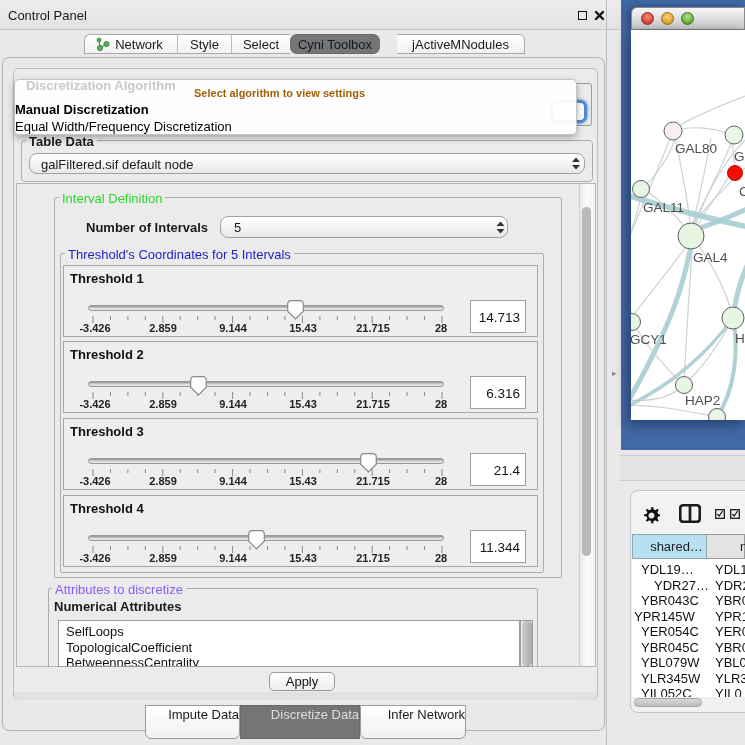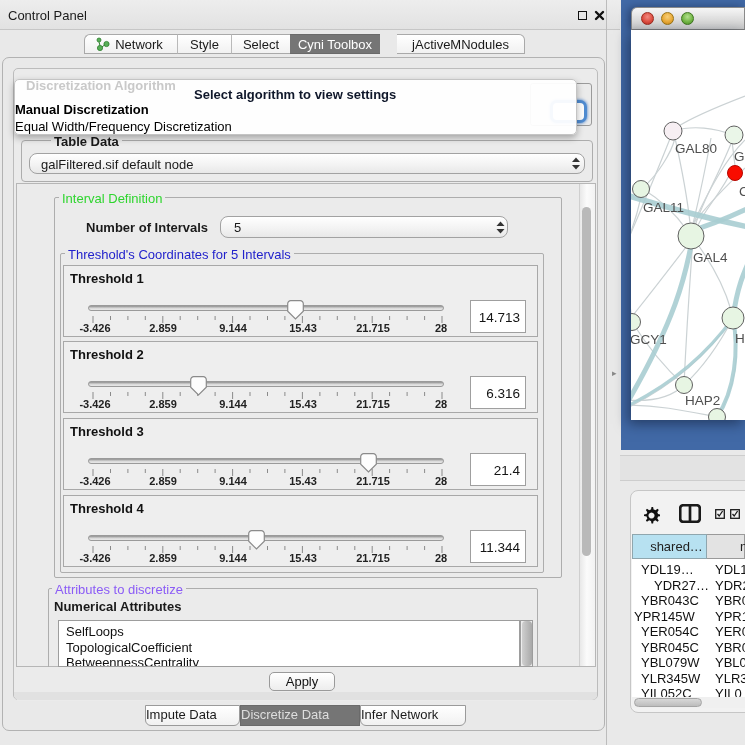--- a/index.html
+++ b/index.html
@@ -10,21 +10,21 @@
 .b { font-weight:bold; }
 .groupbox { position:absolute; border:1px solid #adadad; border-radius:4px; }
 .grouplabel { position:absolute; font-size:13px; background:#ebebeb; padding:0 3px; }
 .thbox { position:absolute; left:63px; width:475px; border:1px solid #a8a8a8; background:#eeeeee; }
 .thtitle { position:absolute; left:7px; font-size:13px; font-weight:bold; color:#111; }
 .track { position:absolute; left:88px; width:356px; height:6px; border-radius:3px; background:linear-gradient(#8f8f8f,#d9d9d9 55%,#e8e8e8); border:1px solid #9a9a9a; }
 .valfield { position:absolute; left:470px; width:56px; height:33px; border:1px solid #9f9f9f; background:#ffffff; font-size:13.5px; color:#141414; text-align:right; padding:9px 5px 0 0; }
 .labelrow { position:absolute; font-size:11px; font-weight:bold; color:#222; }
 .combo { position:absolute; border:1px solid #a2a2a2; border-radius:8px; background:linear-gradient(#ffffff,#f2f2f2 60%,#e8e8e8); }
 .tab { position:absolute; top:34px; height:20px; background:linear-gradient(#ffffff,#f1f1f1); border-top:1px solid #a9a9a9; border-bottom:1px solid #a9a9a9; font-size:13px; color:#1a1a1a; text-align:center; line-height:19px; }
-.btab { position:absolute; top:705px; height:21px; background:linear-gradient(#ffffff,#f1f1f1); border:1px solid #9a9a9a; font-size:13px; color:#1a1a1a; text-align:left; line-height:18px; }
+.btab { position:absolute; top:705px; height:34px; background:linear-gradient(#ffffff,#f1f1f1); border:1px solid #9a9a9a; font-size:13px; color:#1a1a1a; text-align:right; line-height:18px; }
 </style>
 </head>
 <body>
 
 <div class="abs" style="left:0;top:0;width:620px;height:30px;background:linear-gradient(#ededed,#e2e2e2);border-bottom:1px solid #c6c6c6;"></div>
 <div class="abs t13" style="left:8px;top:8px;">Control Panel</div>
 
 <div class="abs" style="left:578px;top:11px;width:9px;height:9px;border:1.6px solid #111;"></div>
 <svg class="abs" style="left:594px;top:10px;" width="11" height="11" viewBox="0 0 11 11">
     <path d="M2 2 L9 9 M9 2 L2 9" stroke="#111" stroke-width="2.4" stroke-linecap="round"></path>
@@ -32,29 +32,29 @@
 
 <div class="tab" style="left:84px;width:93px;border-left:1px solid #a9a9a9;border-radius:6px 0 0 0;padding-left:16px;">Network</div>
 <svg class="abs" style="left:96px;top:37px;" width="14" height="14" viewBox="0 0 14 14">
     <circle cx="3" cy="3" r="2" fill="#58b058" stroke="#2e7d2e" stroke-width="0.8"></circle>
     <circle cx="4" cy="11" r="2.6" fill="#58b058" stroke="#2e7d2e" stroke-width="0.8"></circle>
     <circle cx="10.5" cy="7" r="2.6" fill="#58b058" stroke="#2e7d2e" stroke-width="0.8"></circle>
     <path d="M3 5 L4 8.5 M6 10 L8.5 8" stroke="#2e7d2e" stroke-width="1"></path>
   </svg>
 <div class="tab" style="left:177px;width:54px;border-left:1px solid #b9b9b9;">Style</div>
 <div class="tab" style="left:231px;width:59px;border-left:1px solid #b9b9b9;">Select</div>
-<div class="tab" style="left:290px;width:90px;background:#757575;color:#ffffff;border-color:#6a6a6a;">Cyni Toolbox</div>
+<div class="tab" style="left:290px;width:90px;background:#757575;color:#0f172a;border-color:#6a6a6a;border-radius:7px;">Cyni Toolbox</div>
 <div class="tab" style="left:397px;width:128px;border-right:1px solid #a9a9a9;border-radius:0 6px 0 0;">jActiveMNodules</div>
 
 <div class="abs" style="left:2px;top:57px;width:603px;height:674px;border:1px solid #b2b2b2;border-radius:7px;background:#e9e9e9;"></div>
 
 <div class="abs" style="left:13px;top:68px;width:585px;height:632px;border:1px solid #bcbcbc;border-radius:5px;background:#ebebeb;"></div>
 
 <div class="groupbox" style="left:21px;top:140px;width:572px;height:42px;"></div>
-<div class="grouplabel b" style="left:26px;top:134px;color:#1a1a1a;margin-left:25px;">Table Data</div>
+<div class="grouplabel b" style="left:26px;top:134px;color:#1a1a1a;">Table Data</div>
 
 <div class="abs" style="left:530px;top:83px;width:62px;height:43px;border:1px solid #9a9a9a;border-radius:3px;"></div>
 
 <div class="abs" style="left:550px;top:100px;width:37px;height:23px;border-radius:7px;background:#fdfdfd;border:3px solid #4f8bd0;box-shadow:0 0 2.5px 1px rgba(95,145,210,0.7);"></div>
 
 <div class="combo" style="left:29px;top:153px;width:556px;height:21px;"></div>
 <div class="abs t13" style="left:41px;top:157px;">galFiltered.sif default node</div>
 <svg class="abs" style="left:571px;top:157px;" width="10" height="13" viewBox="0 0 10 13">
     <path d="M5 0.5 L9 5 L1 5 Z" fill="#333"></path>
     <path d="M5 12.5 L9 8 L1 8 Z" fill="#333"></path>
@@ -239,21 +239,21 @@
 <div class="abs" style="left:269px;top:672px;width:66px;height:19px;border:1px solid #9a9a9a;border-radius:5px;background:linear-gradient(#ffffff,#ededed);text-align:center;font-size:13px;line-height:17px;color:#111;">Apply</div>
 
 <div class="btab" style="left:145px;width:95px;border-radius:0 0 6px 6px;">Impute Data</div>
 <div class="btab" style="left:240px;width:120px;background:#757575;color:#dedede;border-color:#6a6a6a;">Discretize Data</div>
 <div class="btab" style="left:360px;width:106px;border-radius:0 0 6px 6px;">Infer Network</div>
 
 <div class="abs" style="left:612px;top:368px;font-size:9px;color:#888;">▸</div>
 
 <div class="abs" style="left:14px;top:79px;width:563px;height:56px;background:rgba(255,255,255,0.95);border:1px solid #c4c4c4;border-radius:5px;box-shadow:0 3px 7px rgba(0,0,0,0.3);"></div>
 <div class="abs b" style="left:26px;top:78px;font-size:13px;color:#c9c9c9;">Discretization Algorithm</div>
-<div class="abs b" style="left:194px;top:87px;font-size:13px;color:#0f172a;">Select algorithm to view settings</div>
+<div class="abs b" style="left:194px;top:87px;font-size:11px;color:#a16207;">Select algorithm to view settings</div>
 <div class="abs b" style="left:15px;top:102px;font-size:13px;color:#000;">Manual Discretization</div>
 <div class="abs" style="left:15px;top:119px;font-size:13px;color:#000;">Equal Width/Frequency Discretization</div>
 
 <div class="abs" style="left:606px;top:0;width:1px;height:745px;background:#bcbcbc;"></div>
 <div class="abs" style="left:621px;top:0;width:124px;height:450px;background:#4169a6;"></div>
 
 <div class="abs" style="left:631px;top:7px;width:114px;height:23px;background:linear-gradient(#f6f6f6,#c9c9c9);border:1px solid #8a8a8a;border-bottom:1px solid #7d7d7d;border-radius:6px 0 0 0;box-shadow:-3px 0 9px rgba(15,25,50,0.45);"></div>
 <div class="abs" style="left:641px;top:12px;width:13px;height:13px;border-radius:50%;background:radial-gradient(circle at 50% 35%,#f28b82,#dd4b3e 60%,#b03024);border:0.5px solid #9a2b20;"></div>
 <div class="abs" style="left:661px;top:12px;width:13px;height:13px;border-radius:50%;background:radial-gradient(circle at 50% 35%,#f8d079,#e8a733 60%,#c08118);border:0.5px solid #9a7413;"></div>
 <div class="abs" style="left:681px;top:12px;width:13px;height:13px;border-radius:50%;background:radial-gradient(circle at 50% 35%,#b3e08e,#6fb442 60%,#4d8c26);border:0.5px solid #3e7420;"></div>

